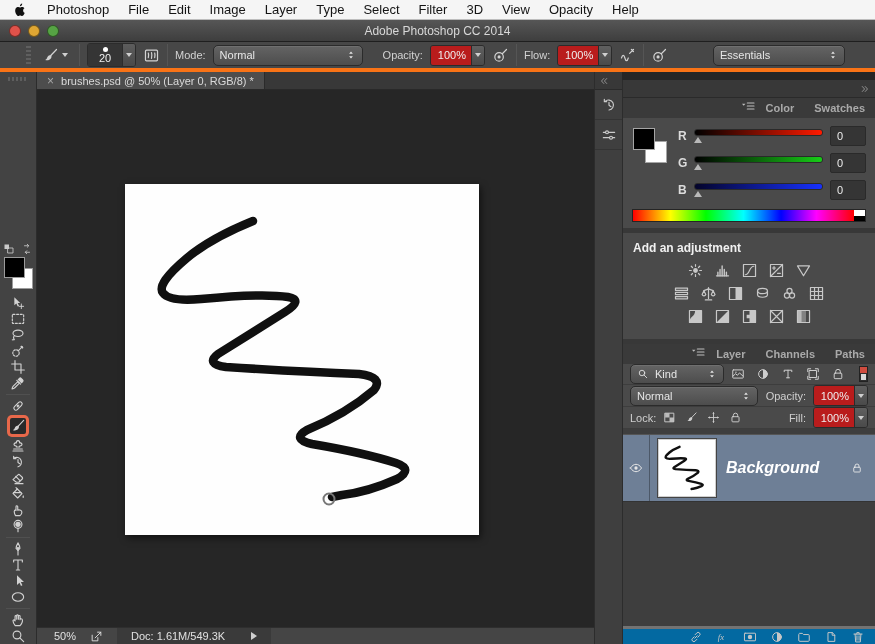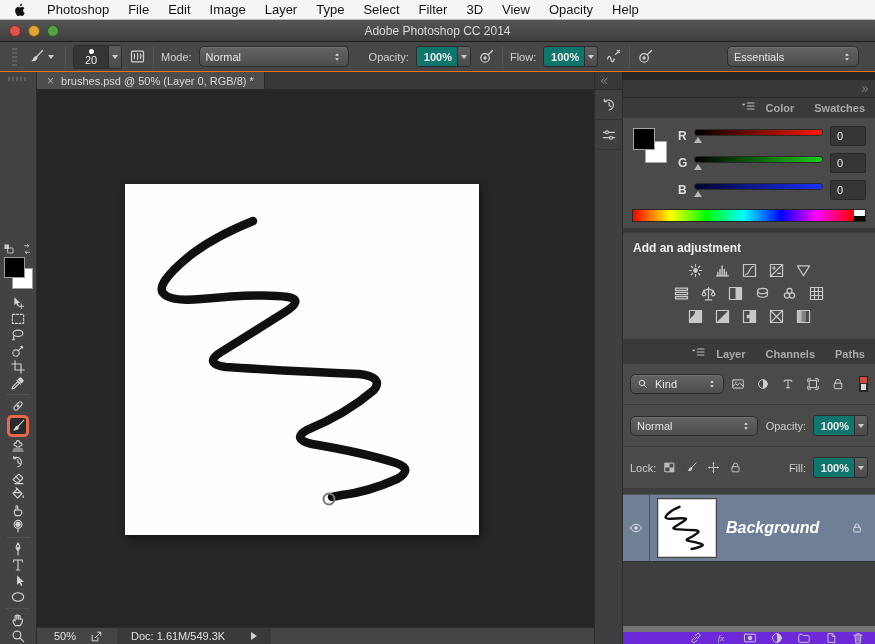--- a/index.html
+++ b/index.html
@@ -16,37 +16,37 @@
 
   
   .titlebar { height:22px; background:linear-gradient(#565656,#3e3e3e); border-bottom:1px solid #1f1f1f;
               position:relative; display:flex; align-items:center; justify-content:center;
               color:#d8d8d8; font-size:12px; }
   .lights { position:absolute; left:9px; top:5px; display:flex; gap:7px; }
   .light { width:12px; height:12px; border-radius:50%; border:1px solid rgba(0,0,0,.45); }
   .light.red { background:#e0524a; } .light.yellow { background:#dfa633; } .light.green { background:#56a344; }
 
   
-  .optionsbar { height:30px; background:#474747; border-bottom:1px solid #f97316;
-                display:flex; align-items:center; gap:7px; padding:0 12px; font-size:11px; color:#d2d2d2; }
+  .optionsbar { height:30px; background:#474747; border-bottom:4px solid #f97316;
+                display:flex; align-items:center; gap:7px; padding:0 26px; font-size:11px; color:#d2d2d2; }
   .vgrip { width:5px; height:18px; background:repeating-linear-gradient(#5f5f5f 0 2px, transparent 2px 4px); }
   .ob-sep { width:1px; height:22px; background:#353535; border-right:1px solid #555; }
   .tool-preset { display:flex; align-items:center; gap:3px; padding:2px 4px; border-radius:3px; }
   .caret { width:0; height:0; border-left:3.5px solid transparent; border-right:3.5px solid transparent;
            border-top:4px solid #cfcfcf; }
   .size-widget { display:flex; align-items:stretch; height:24px; border:1px solid #2c2c2c; border-radius:3px; overflow:hidden; }
   .size-box { width:34px; background:#353535; display:flex; flex-direction:column; align-items:center; justify-content:center; }
   .size-dot { width:5px; height:5px; border-radius:50%; background:#fff; margin-bottom:1px; }
   .size-val { font-size:11px; color:#eee; line-height:10px; }
   .size-dd { width:13px; background:linear-gradient(#5d5d5d,#494949); display:flex; align-items:center; justify-content:center; border-left:1px solid #2c2c2c; }
   .select { height:21px; background:linear-gradient(#646464,#4d4d4d); border:1px solid #2b2b2b; border-radius:5px;
             display:flex; align-items:center; padding:0 6px; gap:6px; color:#e6e6e6; box-shadow:0 1px 0 rgba(255,255,255,.08) inset; }
   .select .lbl { flex:1; }
   .valdd { display:flex; height:21px; border:1px solid #2b2b2b; border-radius:3px; overflow:hidden; }
-  .valdd .val { min-width:40px; background:#0f766e; color:#eee; display:flex; align-items:center; justify-content:flex-end; padding:0 5px;font-weight:bold; }
+  .valdd .val { min-width:40px; background:#b91c1c; color:#eee; display:flex; align-items:center; justify-content:flex-end; padding:0 5px; }
   .valdd .btn { width:13px; background:linear-gradient(#606060,#4a4a4a); display:flex; align-items:center; justify-content:center; border-left:1px solid #2b2b2b; }
   .ws { margin-left:auto; margin-right:4px; width:132px; }
 
   
   .main { display:flex; height:572px; }
 
   
   .toolbar { width:37px; background:#434343; border-right:1px solid #2c2c2c; display:flex; flex-direction:column;
              align-items:center; padding-top:3px; }
   .hgrip { width:20px; height:4px; margin:2px 0 4px; background:repeating-linear-gradient(90deg,#5e5e5e 0 2px, transparent 2px 4px); }
@@ -113,36 +113,36 @@
   .spec-end .w { flex:1; background:#fff; } .spec-end .k { flex:1; background:#000; }
 
   
   .adj-body { padding:4px 8px 8px; }
   .adj-head { font-size:12px; font-weight:bold; color:#f0f0f0; margin:4px 2px 7px; }
   .adj-row { display:flex; justify-content:center; gap:10px; margin:6px 0; }
   .adj-row .ic { color:#c8c8c8; }
 
   
   .layers { flex:1; margin-bottom:0; display:flex; flex-direction:column; }
-  .lrow { display:flex; align-items:center; gap:7px; padding:10px 7px; border-bottom:1px solid #3d3d3d; font-size:11px; color:#cfcfcf; }
+  .lrow { display:flex; align-items:center; gap:7px; padding:0 7px; border-bottom:1px solid #3d3d3d; font-size:11px; color:#cfcfcf; }
   .kind-select { width:94px; height:20px; }
   .ftoggle { margin-left:auto; width:9px; height:16px; background:#2e2e2e; border:1px solid #222; display:flex; flex-direction:column; }
   .ftoggle .t { flex:1; background:#cf4c3f; } .ftoggle .b { flex:1; background:#d9d9d9; margin:1px; }
   .blend-select { width:128px; height:20px; }
   .layer-list { flex:1; background:#3e3e3e; padding-top:5px; }
   .layer-row { height:68px; display:flex; align-items:center; border-top:1px solid #555; border-bottom:1px solid #333; }
   .layer-row.selected { background:#6e7f96; }
   .eye-cell { width:27px; align-self:stretch; display:flex; align-items:center; justify-content:center;
               color:#e6e6e6; border-right:1px solid rgba(0,0,0,.3); }
   .layer-thumb { width:58px; height:58px; background:#fff; border:1px solid #cfcfcf; outline:1px solid #444;
                  margin:0 10px 0 8px; display:flex; align-items:center; justify-content:center; }
   .layer-thumb svg { width:54px; height:54px; }
   .layer-name { flex:1; color:#fff; font-size:16px; font-style:italic; font-weight:bold; }
   .layer-lock { margin-right:12px; color:#ececec; }
-  .layers-bottom { height:18px; background:#6d28d9; border-top:6px solid #737373; display:flex; align-items:center;
+  .layers-bottom { height:18px; background:#0369a1; border-top:3px solid #737373; display:flex; align-items:center;
                    justify-content:flex-end; gap:13px; padding-right:10px; color:#c6c6c6; }
 
   
   .ic { display:inline-flex; flex:none; width:16px; height:16px; }
   .ic svg { width:100%; height:100%; display:block; }
   .ic14 { width:14px; height:14px; } .ic13 { width:13px; height:13px; } .ic12 { width:12px; height:12px; }
   .ic17 { width:17px; height:17px; } .ic10 { width:10px; height:10px; }
 </style>
 </head>
 <body>

